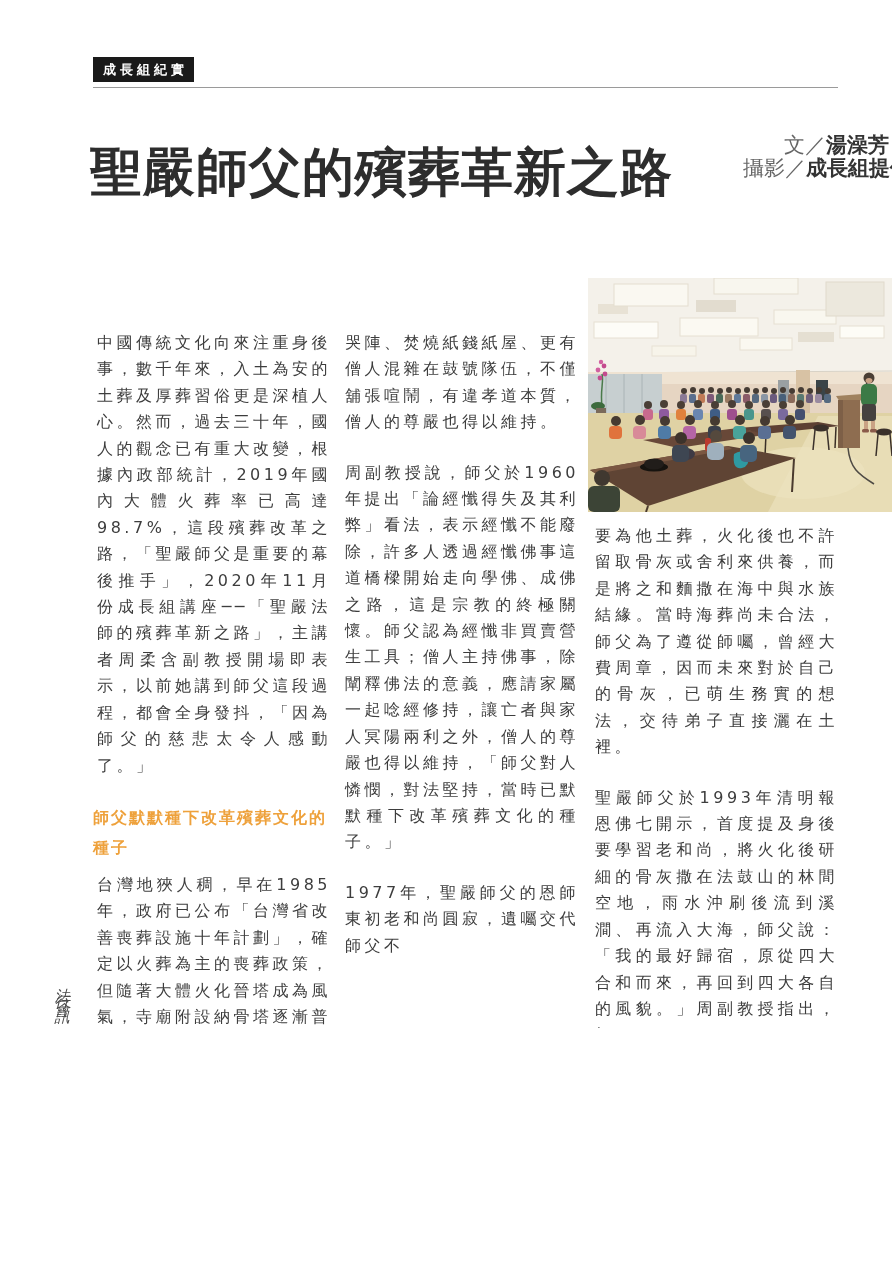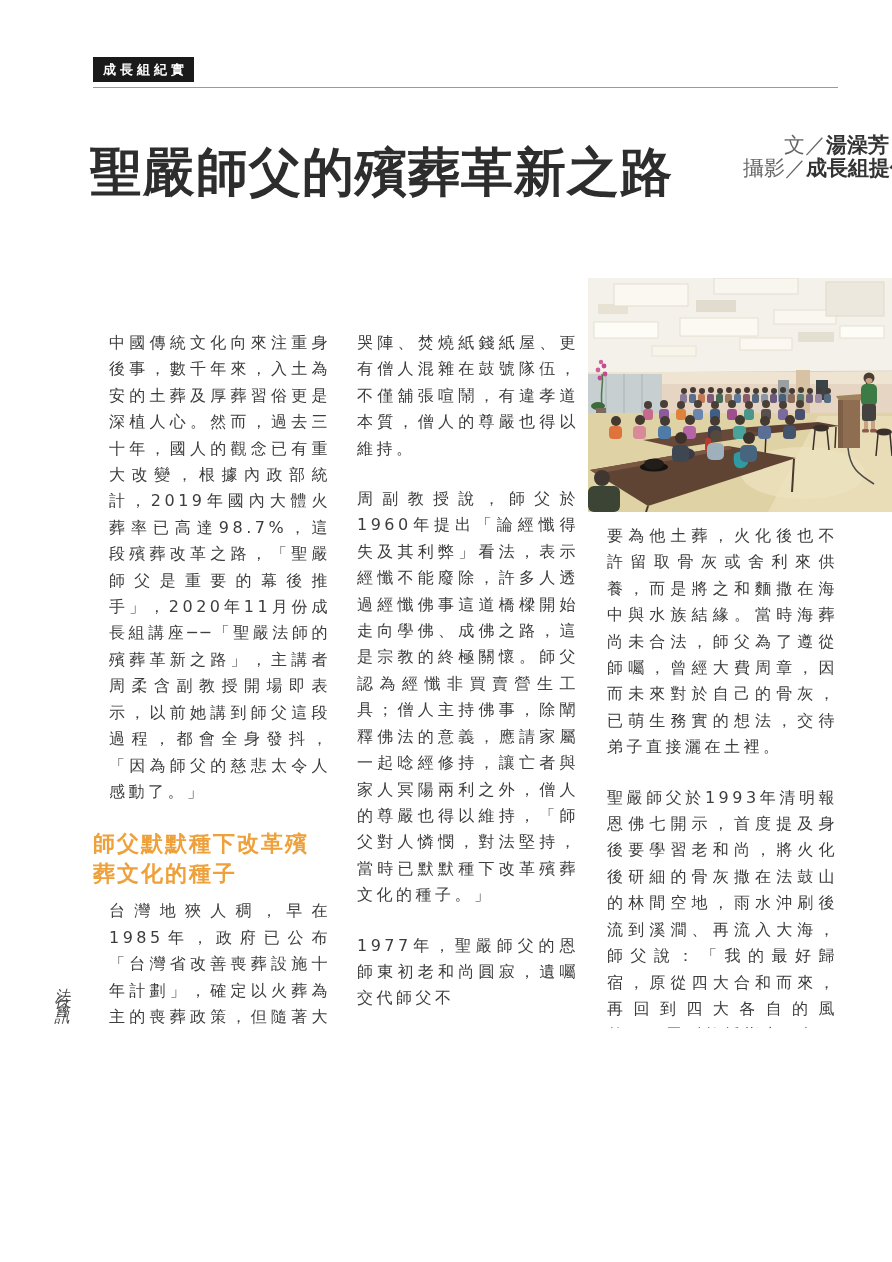--- a/index.html
+++ b/index.html
@@ -21,27 +21,27 @@
   .byline{position:absolute;left:722px;top:134px;font-size:21px;line-height:23px;color:#666;white-space:nowrap;margin-left:21px;}
   .byline .l1{padding-left:41px;}
   .byline b{color:#333;}
   .photo{position:absolute;left:588px;top:278px;width:304px;height:234px;}
   .photo svg{display:block;width:100%;height:100%;}
   .col{
     position:absolute;top:330px;width:238px;
     font-size:16px;line-height:26.4px;letter-spacing:3.5px;
     text-align:justify;color:var(--body-text,#3d3d3d);
   }
-  .col p{margin:0 0 24px 16px;}
+  .col p{margin:0 0 24px 4px;}
   .col p:last-child{margin-bottom:0;}
   .col1{left:93px;}
   .col2{left:341px;}
   .col3{left:591px;top:523px;width:247px;}
   .subhead{
-    font-size:22px;line-height:30px;font-weight:bold;letter-spacing:2px;
+    font-size:16px;line-height:30px;font-weight:bold;letter-spacing:2px;
     color:var(--accent-orange,#EEA13B);margin:0 0 9px 0;text-align:left;
   }
   .mag-name{
     position:absolute;left:52px;top:976px;writing-mode:vertical-rl;
     font-family:"DejaVu Serif","Liberation Serif",serif;font-style:italic;
     font-size:15px;letter-spacing:7px;color:#4a4a4a;
   }
   .hand-logo{position:absolute;left:56px;top:1053px;width:26px;height:30px;}
   .pagenum{position:absolute;left:56px;top:1118px;font-size:12px;letter-spacing:1px;color:#555;}
 </style>

